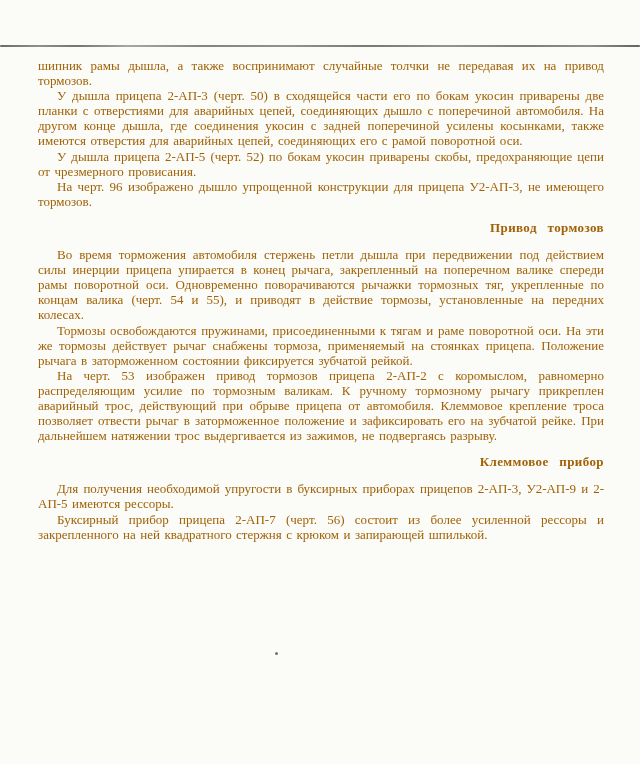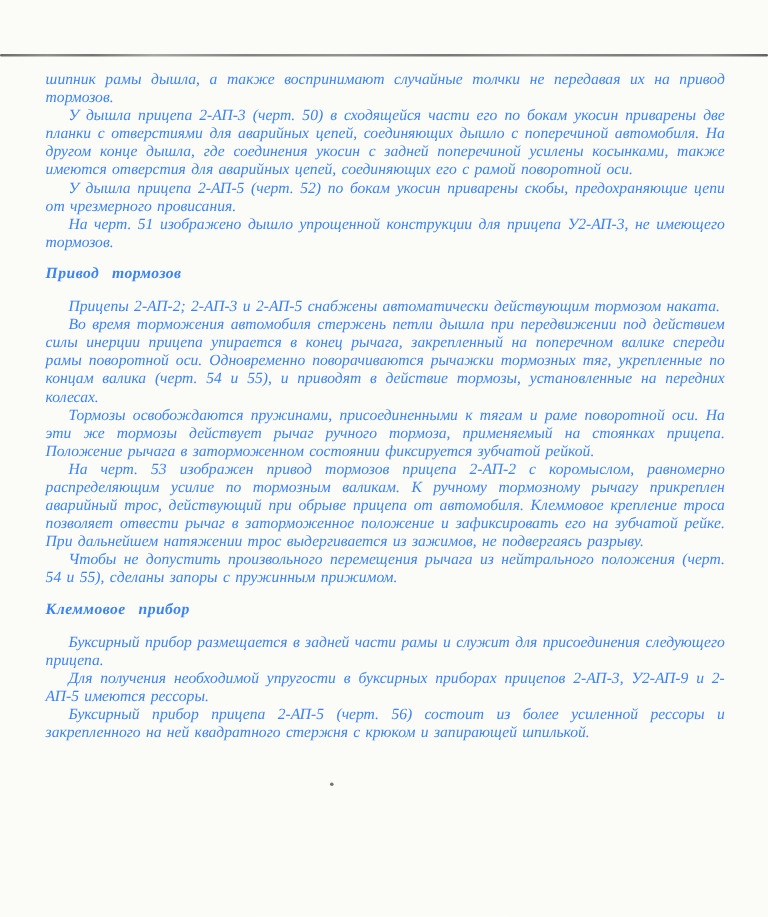--- a/index.html
+++ b/index.html
@@ -6,22 +6,21 @@
     margin: 0;
     padding: 0;
   }
   .page {
     position: relative;
     width: 640px;
     height: 764px;
     background: #fbfbf8;
     overflow: hidden;
     font-family: "Liberation Serif", serif;
-    color: #3b82f6;
-    font-style: italic;
+    color: #a16207;
   }
   .page-edge-line {
     position: absolute;
     top: 45px;
     left: 0;
     width: 640px;
     height: 2px;
     background: linear-gradient(90deg,
       #3a3a3a 0%, #6b6b6b 6%, #474747 12%, #8a8a8a 20%,
       #5a5a5a 32%, #6f6f6f 45%, #4c4c4c 58%, #707070 70%,
@@ -42,21 +41,21 @@
   .para {
     margin: 0;
     text-indent: 19px;
   }
   .para.continuation {
     text-indent: 0;
   }
   .section-heading {
     font-size: 13px;
     font-weight: bold;
-    text-align: left;
+    text-align: right;
     text-indent: 0;
     margin: 11px 0 12px 0;
     word-spacing: 7px;
     letter-spacing: 0.4px;
   }
   .scan-speck {
     position: absolute;
     left: 275px;
     top: 652px;
     width: 3px;
@@ -69,31 +68,28 @@
 </head>
 <body>
 
 <div class="page">
   <div class="page-edge-line"></div>
 
   <div class="text-column">
     <p class="para continuation">шипник рамы дышла, а также воспринимают случайные толчки не передавая их на привод тормозов.</p>
     <p class="para">У дышла прицепа 2-АП-3 (черт. 50) в сходящейся части его по бокам укосин приварены две планки с отверстиями для аварийных цепей, соединяющих дышло с поперечиной автомобиля. На другом конце дышла, где соединения укосин с задней поперечиной усилены косынками, также имеются отверстия для аварийных цепей, соединяющих его с рамой поворотной оси.</p>
     <p class="para">У дышла прицепа 2-АП-5 (черт. 52) по бокам укосин приварены скобы, предохраняющие цепи от чрезмерного провисания.</p>
-    <p class="para">На черт. 51 изображено дышло упрощенной конструкции для прицепа У2-АП-3, не имеющего тормозов.</p>
+    <p class="para">На черт. 96 изображено дышло упрощенной конструкции для прицепа У2-АП-3, не имеющего тормозов.</p>
 
     <h2 class="section-heading">Привод тормозов</h2>
 
-    <p class="para">Прицепы 2-АП-2; 2-АП-3 и 2-АП-5 снабжены автоматически действующим тормозом наката.</p>
     <p class="para">Во время торможения автомобиля стержень петли дышла при передвижении под действием силы инерции прицепа упирается в конец рычага, закрепленный на поперечном валике спереди рамы поворотной оси. Одновременно поворачиваются рычажки тормозных тяг, укрепленные по концам валика (черт. 54 и 55), и приводят в действие тормозы, установленные на передних колесах.</p>
-    <p class="para">Тормозы освобождаются пружинами, присоединенными к тягам и раме поворотной оси. На эти же тормозы действует рычаг ручного тормоза, применяемый на стоянках прицепа. Положение рычага в заторможенном состоянии фиксируется зубчатой рейкой.</p>
+    <p class="para">Тормозы освобождаются пружинами, присоединенными к тягам и раме поворотной оси. На эти же тормозы действует рычаг снабжены тормоза, применяемый на стоянках прицепа. Положение рычага в заторможенном состоянии фиксируется зубчатой рейкой.</p>
     <p class="para">На черт. 53 изображен привод тормозов прицепа 2-АП-2 с коромыслом, равномерно распределяющим усилие по тормозным валикам. К ручному тормозному рычагу прикреплен аварийный трос, действующий при обрыве прицепа от автомобиля. Клеммовое крепление троса позволяет отвести рычаг в заторможенное положение и зафиксировать его на зубчатой рейке. При дальнейшем натяжении трос выдергивается из зажимов, не подвергаясь разрыву.</p>
-    <p class="para">Чтобы не допустить произвольного перемещения рычага из нейтрального положения (черт. 54 и 55), сделаны запоры с пружинным прижимом.</p>
 
     <h2 class="section-heading">Клеммовое прибор</h2>
 
-    <p class="para">Буксирный прибор размещается в задней части рамы и служит для присоединения следующего прицепа.</p>
     <p class="para">Для получения необходимой упругости в буксирных приборах прицепов 2-АП-3, У2-АП-9 и 2-АП-5 имеются рессоры.</p>
-    <p class="para">Буксирный прибор прицепа 2-АП-5 (черт. 56) состоит из более усиленной рессоры и закрепленного на ней квадратного стержня с крюком и запирающей шпилькой.</p>
+    <p class="para">Буксирный прибор прицепа 2-АП-7 (черт. 56) состоит из более усиленной рессоры и закрепленного на ней квадратного стержня с крюком и запирающей шпилькой.</p>
   </div>
 
   <div class="scan-speck"></div>
 </div>
 
 </body></html>

